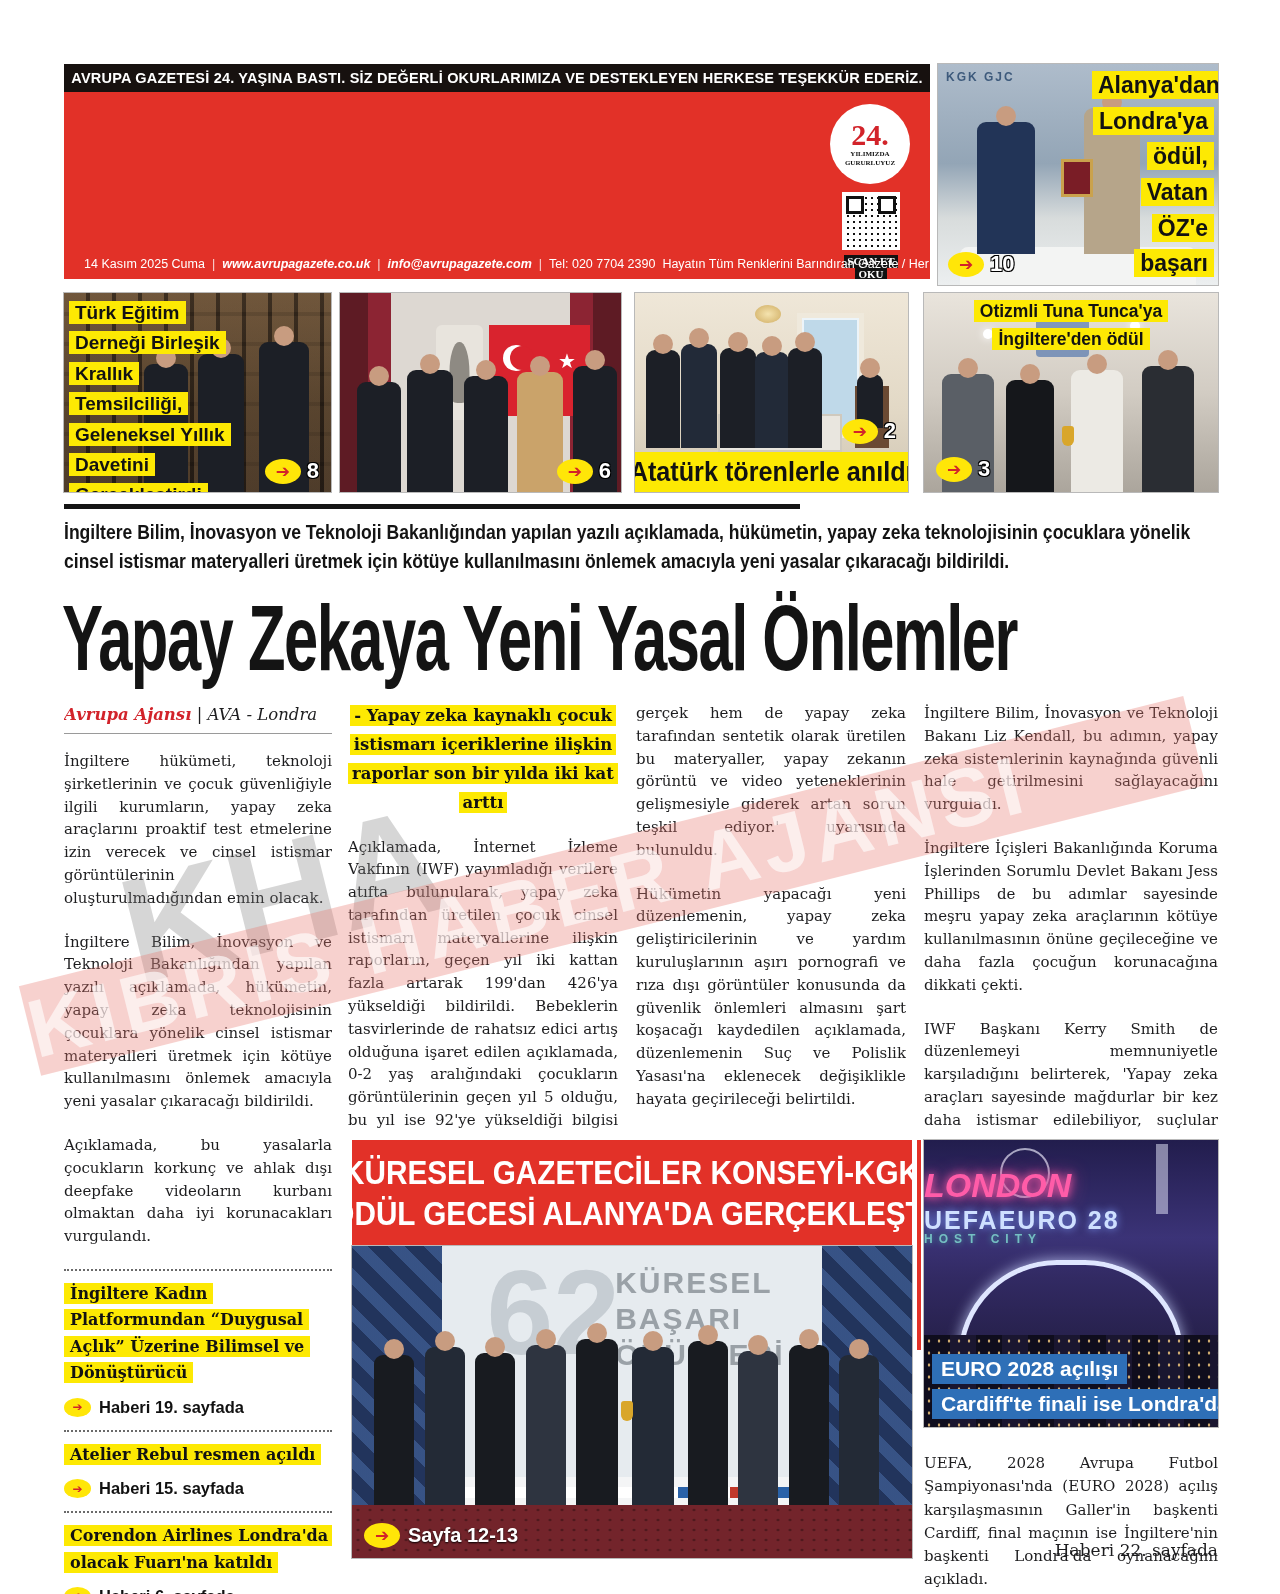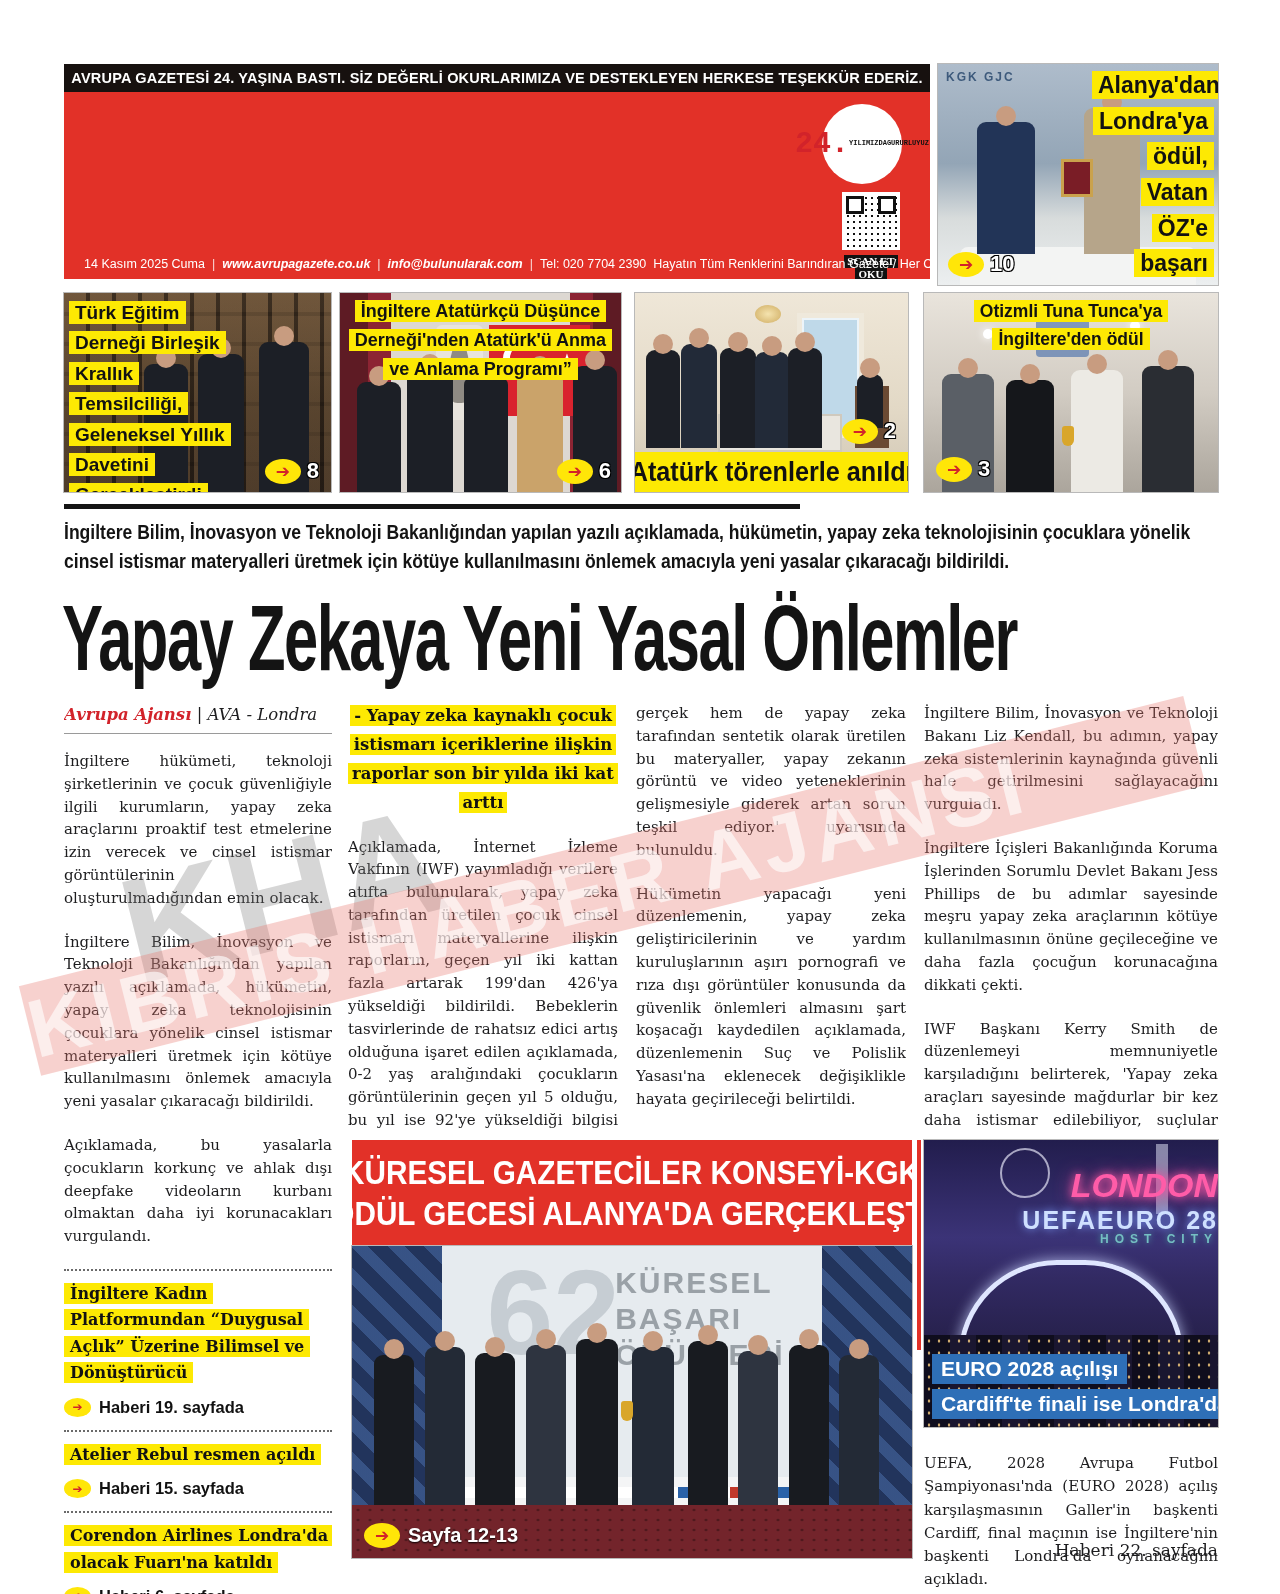--- a/index.html
+++ b/index.html
@@ -7,23 +7,23 @@
       font-family:"DejaVu Serif",serif;color:#1d1d1f;}
   .abs{position:absolute;}
   
   .topstrip{left:64px;top:64px;width:866px;height:28px;background:#17110f;color:#fff;
     font-family:"Liberation Sans",sans-serif;font-weight:bold;font-size:14.5px;
     display:flex;align-items:center;justify-content:center;letter-spacing:.2px;white-space:nowrap;}
   .mast{left:64px;top:92px;width:866px;height:187px;background:#e23128;overflow:hidden;}
   .masttitle{position:absolute;left:22px;top:-12px;color:#fff;
     font-family:"DejaVu Serif",serif;font-style:italic;font-weight:bold;
     font-size:138px;line-height:1.1;letter-spacing:-2px;}
-  .badge24{position:absolute;right:28px;top:12px;width:80px;height:80px;border-radius:50%;
-    background:#fff;display:flex;flex-direction:row;align-items:center;justify-content:center;
-    font-family:Liberation Mono, monospace;}
+  .badge24{position:absolute;right:20px;top:12px;width:80px;height:80px;border-radius:50%;
+    background:#fff;display:flex;flex-direction:column;align-items:center;justify-content:center;
+    font-family:Liberation Serif, serif;}
   .badge24 .n{color:#d2232a;font-weight:bold;font-size:30px;line-height:1;}
   .badge24 .t{color:#111;font-weight:bold;font-size:7px;line-height:1.3;text-align:center;}
   .qr{position:absolute;right:30px;top:100px;width:52px;height:52px;background:#fff;
     background-image:
       radial-gradient(#111 1px, transparent 1.4px);
     background-size:6px 6px;border:3px solid #fff;}
   .qr::before,.qr::after{content:"";position:absolute;width:12px;height:12px;border:3px solid #111;background:#fff;}
   .qr::before{left:1px;top:1px;} .qr::after{right:1px;top:1px;}
   .scanchip{position:absolute;right:24px;top:163px;width:70px;text-align:center;
     font-family:"Liberation Serif",serif;font-weight:bold;font-size:11px;line-height:1.15;color:#fff;}
@@ -104,21 +104,21 @@
   .kgk-strip{position:absolute;left:16%;right:16%;bottom:17%;height:9%;background:#f4f5f6;
     background-image:repeating-linear-gradient(90deg,#c0392b 0 16px,#fff 16px 44px,#2a62a8 44px 60px,#fff 60px 96px);
     background-size:100% 40%;background-position:0 60%;background-repeat:no-repeat;}
   .kgk-carpet{position:absolute;left:0;right:0;bottom:0;height:17%;background:#73242b;
     background-image:radial-gradient(rgba(0,0,0,.3) 1px, transparent 2px);background-size:12px 10px;}
   .kgkref{position:absolute;left:12px;bottom:10px;display:flex;align-items:center;}
   .kgkref .txt{color:#fff;font-family:"Liberation Sans",sans-serif;font-weight:bold;font-size:20px;
     margin-left:8px;text-shadow:0 1px 2px #000;}
   
   .pheuro{background:linear-gradient(180deg,#221d4d 0%,#3b3377 34%,#322a63 48%,#17142c 100%);}
-  .neon{position:absolute;left:0;right:0;text-align:right;font-family:"Liberation Sans",sans-serif;margin-left:19px;}
+  .neon{position:absolute;left:0;right:0;text-align:left;font-family:"Liberation Sans",sans-serif;}
   .neon1{top:26px;font-weight:bold;font-style:italic;font-size:34px;color:#ff5ca8;
     text-shadow:0 0 8px #ff5ca8,0 0 18px #d23e8f;}
   .neon2{top:66px;font-weight:bold;font-size:25px;color:#cfe0ff;letter-spacing:2px;
     text-shadow:0 0 8px #7f9dff;}
   .neon3{top:92px;font-weight:bold;font-size:12px;color:#7fd8d0;letter-spacing:6px;opacity:.85;
     text-shadow:0 0 6px #4db8ae;}
   .wheel{position:absolute;left:26%;top:8px;width:46px;height:46px;border:2px solid rgba(240,240,255,.65);
     border-radius:50%;}
   .bigben{position:absolute;right:17%;top:4px;width:12px;height:70px;background:rgba(235,238,255,.5);}
   .arch{position:absolute;left:50%;transform:translateX(-50%);top:120px;width:216px;height:94px;
@@ -189,21 +189,21 @@
     <div class="qr"></div>
     <div class="scanchip">
       <span>SCAN ET</span><br>
       <span>OKU</span>
     </div>
     <div class="mastinfo">
       <span>14 Kasım 2025 Cuma</span>
       <span class="sep">|</span>
       <span class="bi">www.avrupagazete.co.uk</span>
       <span class="sep">|</span>
-      <span class="bi">info@bulunularak.com</span>
+      <span class="bi">info@avrupagazete.com</span>
       <span class="sep">|</span>
       <span>Tel: 020 7704 2390</span>
       <span class="slogan">Hayatın Tüm Renklerini Barındıran Gazete  / Her Cuma bayilerde.</span>
     </div>
   </div>
 
   <div class="photo phtr" style="left:938px;top:64px;width:280px;height:221px;">
     <span class="trback">KGK   GJC</span>
     <div class="trtable"></div>
     <span class="sil" style="left:14%;bottom:14%;width:58px;height:132px;background:#223457;"></span>
@@ -239,23 +239,20 @@
     <div class="portrait"></div>
     <div class="flag">
       <span class="cres"></span>
       <span class="star">★</span>
     </div>
     <span class="sil" style="left:6%;bottom:0;width:44px;height:110px;"></span>
     <span class="sil" style="left:24%;bottom:0;width:46px;height:122px;"></span>
     <span class="sil" style="left:44%;bottom:0;width:44px;height:116px;"></span>
     <span class="sil" style="left:63%;bottom:0;width:46px;height:120px;background:#caa36a;"></span>
     <span class="sil" style="left:83%;bottom:0;width:44px;height:126px;"></span>
-    <div class="abs hline" style="left:0;top:4px;width:100%;text-align:center;font-size:18px;line-height:1.6;">
-      <span class="yl">İngiltere Atatürkçü Düşünce Derneği'nden Atatürk'ü Anma ve Anlama Programı”</span>
-    </div>
     <div class="pgref-row" style="right:10px;bottom:8px;">
       <span class="pb">
           <i class="arr">➔</i>
         </span>
       <b class="pnum">6</b>
     </div>
   </div>
 
   <div class="photo ph3" style="left:635px;top:293px;width:273px;height:199px;">
     <div class="win"></div>

